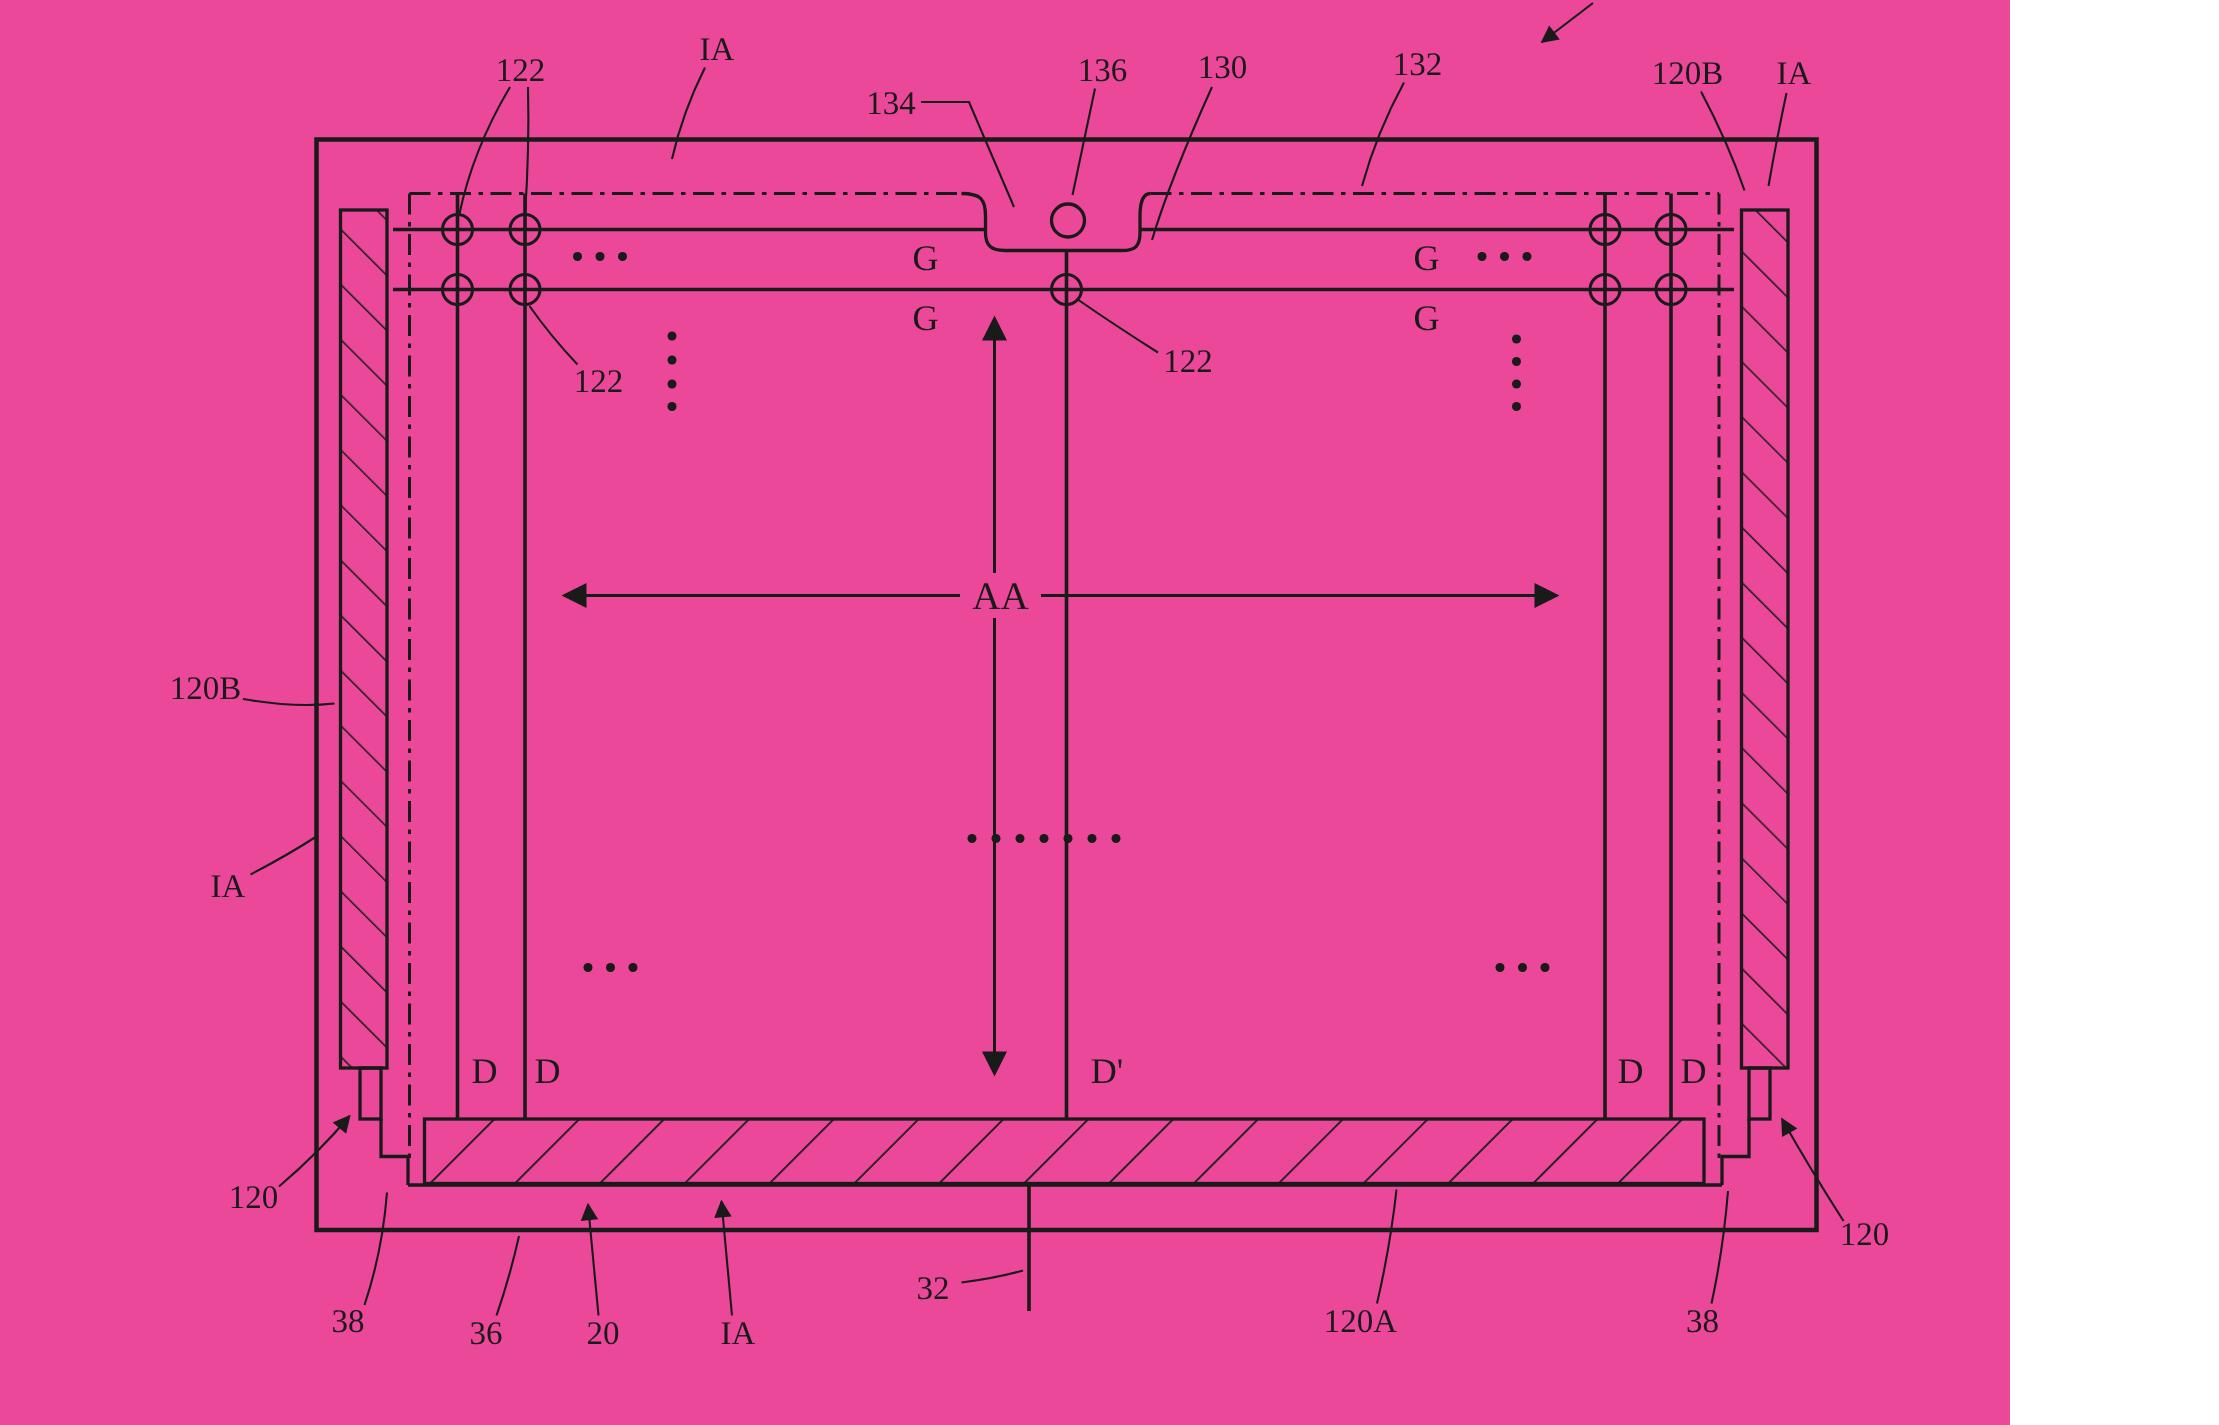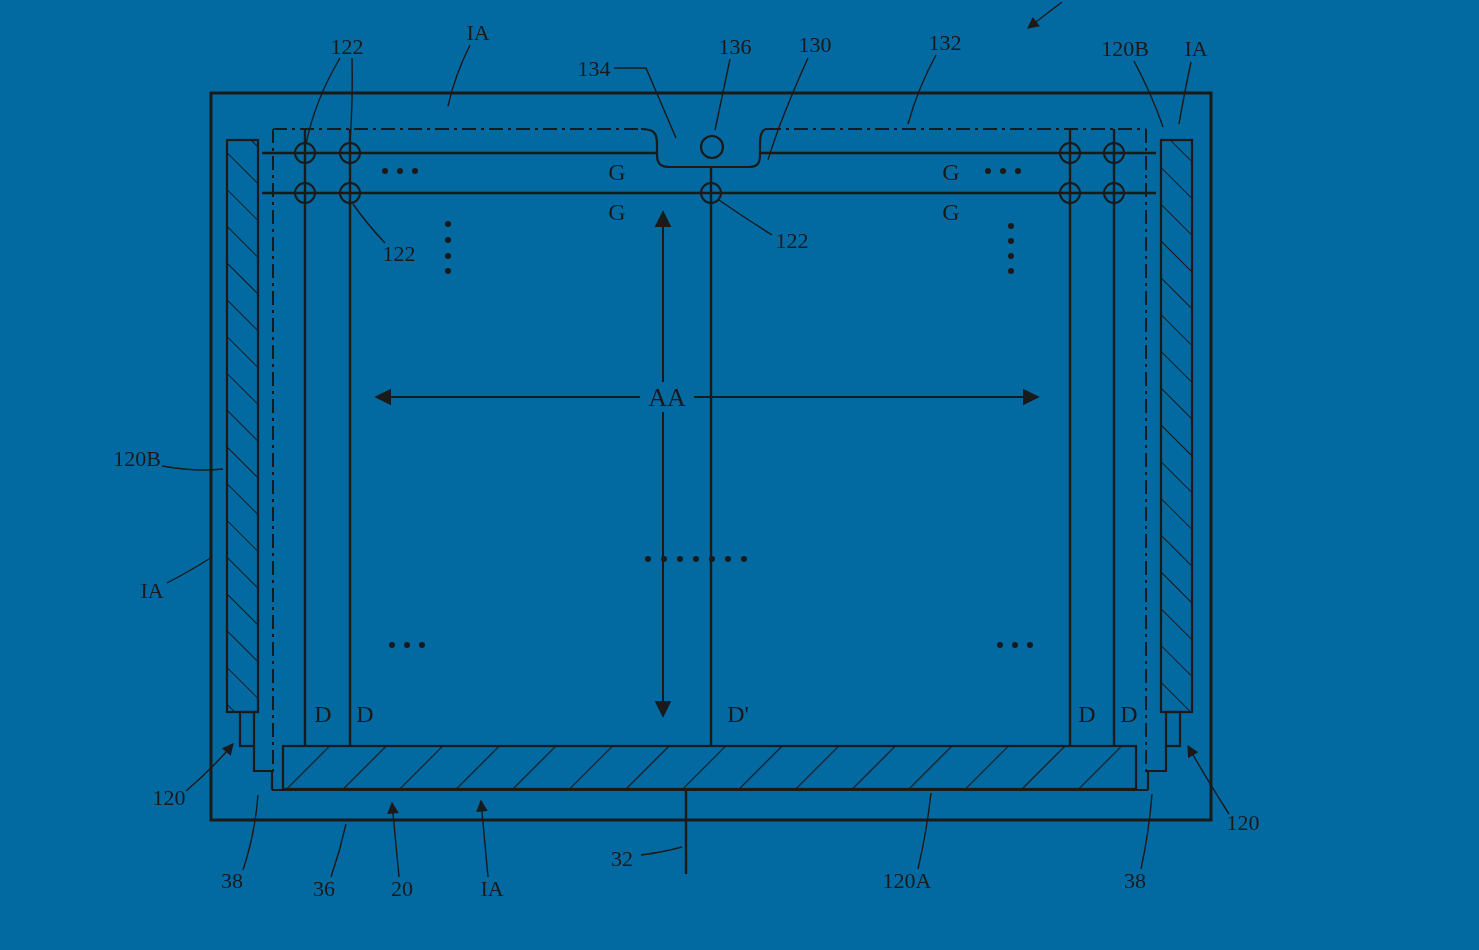--- a/index.html
+++ b/index.html
@@ -1,19 +1,19 @@
 <!DOCTYPE html>
 <html><head>
 <meta charset="utf-8">
 <style>
   html,body{margin:0;padding:0;background:#ffffff;}
   .canvas{
     position:relative;
-    width:1479px;height:950px;
-    background:#0369a1;
+    width:1340px;height:950px;
+    background:#ec4899;
     overflow:hidden;
     font-family:"Liberation Serif","DejaVu Serif",serif;
   }
   svg{display:block;}
   text{
     font-family:"Liberation Serif","DejaVu Serif",serif;
     fill:#1a1a1a;
   }
   .lbl{font-size:22px;}
   .lbl-letter{font-size:24px;}

